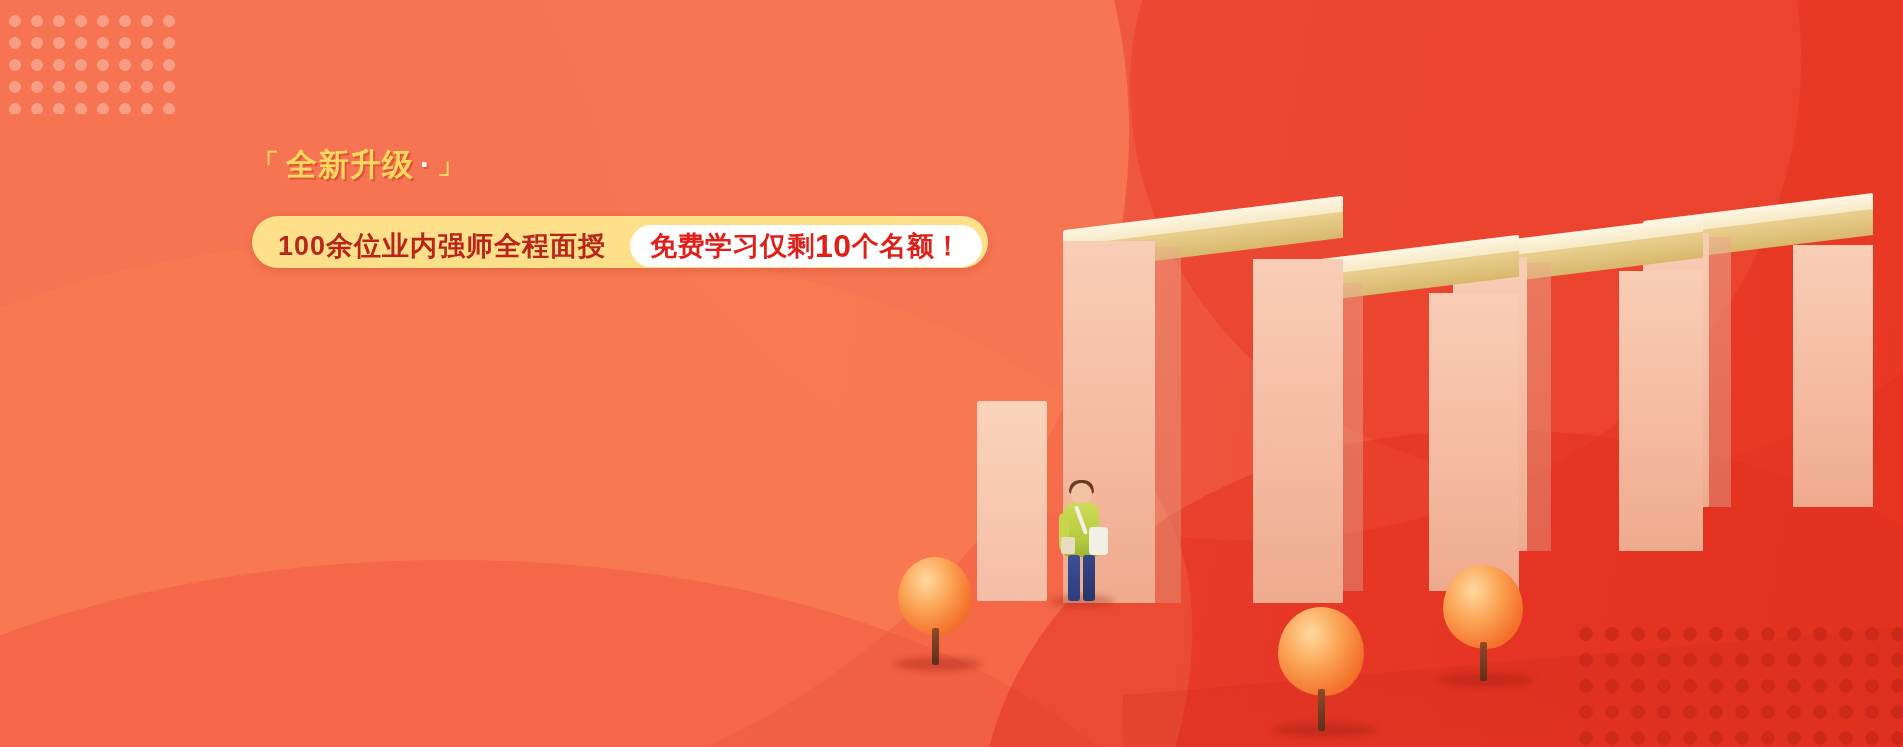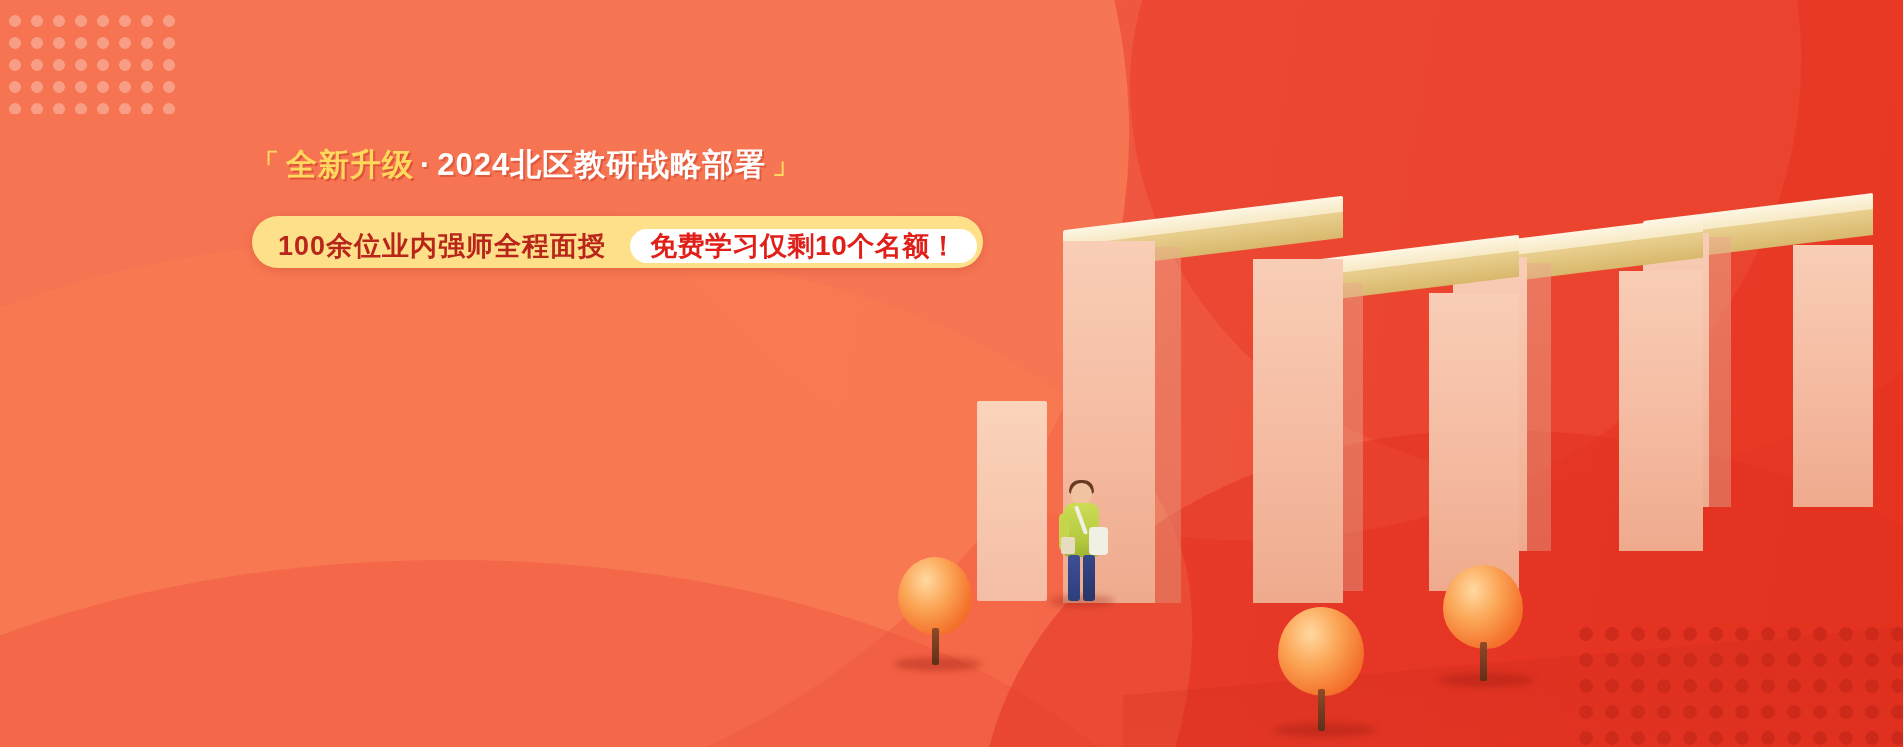--- a/index.html
+++ b/index.html
@@ -107,27 +107,27 @@
     padding:8px 6px 0 26px;
     box-shadow:0 3px 10px rgba(150,25,15,.18);
   }
   .pill-left{
     color:#b8251a; font-size:27px; font-weight:700;
     letter-spacing:1px; white-space:nowrap;
     padding-right:24px;
   }
   .pill-right{
     display:inline-flex; align-items:center; justify-content:center;
-    height:34px; border-radius:21px;
+    height:42px; border-radius:21px;
     background:#ffffff;
     padding:0 20px;
     color:#e01f19; font-size:27px; font-weight:800;
     letter-spacing:.5px; white-space:nowrap;
   }
-  .pill-right .num{font-size:28px; font-weight:800;}
+  .pill-right .num{font-size:32px; font-weight:800;}
 
   
   .illus{position:absolute; right:0; bottom:0; width:860px; height:560px;}
 
   .arch{position:absolute;}
   .arch .top{
     position:absolute; left:0; top:0; width:100%; height:30px;
     background:linear-gradient(180deg,#fdf6e3 0%,#f7e9c4 55%,#e8cf93 100%);
     transform:skewY(-7deg);
     border-radius:2px;
@@ -268,21 +268,20 @@
       <div class="trunk"></div>
     </div>
   </div>
 
   <div class="content">
 
     <div class="subtitle">
       <span class="brk">「</span>
       <span class="sub-gold">全新升级</span>
       <span class="sub-white"> · </span>
-      <span class="sub-white">2024北区教研战略部署</span>
       <span class="brk">」</span>
     </div>
 
 
     <div class="pill">
       <span class="pill-left">100余位业内强师全程面授</span>
       <span class="pill-right">
         <span>免费学习仅剩</span>
           <span class="num">10</span>
           <span>个名额！</span>

